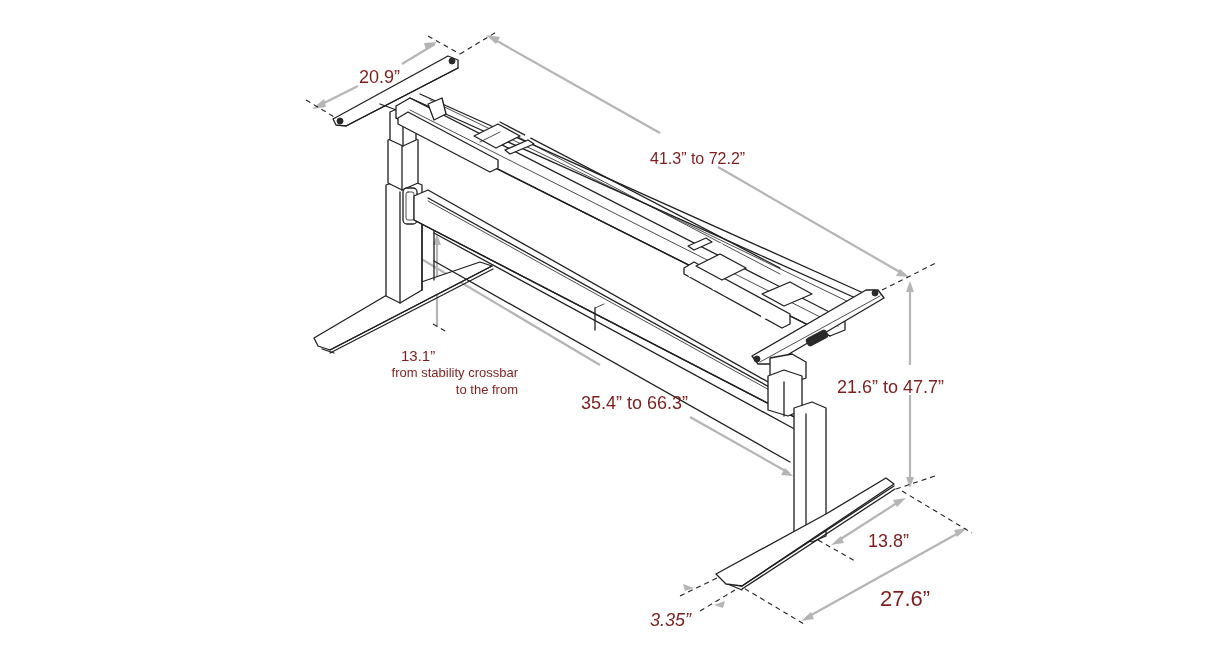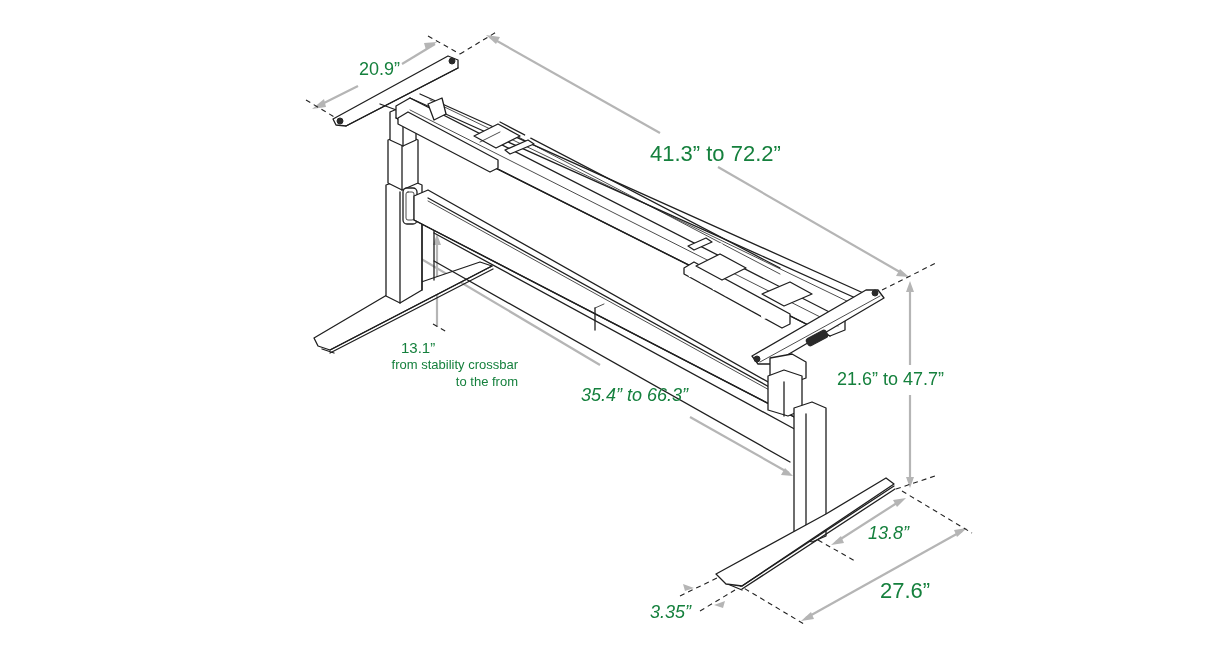--- a/index.html
+++ b/index.html
@@ -30,24 +30,25 @@
   }
   .frame .fill-w { fill: #ffffff; }
   .frame .thin { stroke-width: 0.8; }
   .frame .hole { fill: #ffffff; stroke-width: 0.8; }
   .frame .dark { fill: #2a2a2a; stroke: #2a2a2a; }
   .dim line, .dim path { stroke: #b5b5b5; stroke-width: 2.2; fill: none; }
   .dim .arrow { fill: #b5b5b5; stroke: none; }
   .ext line { stroke: #222; stroke-width: 1.1; stroke-dasharray: 5 4; fill: none; }
   .label {
     position: absolute;
-    color: #15803d;
+    color: #7f1d1d;
     font-size: 17px;
     white-space: nowrap;
     line-height: 1;
+    margin-top: 8px;
   }
   .label.small {
     font-size: 13px;
     text-align: center;
     line-height: 17px;
   }
 </style>
 </head>
 <body>
 
@@ -233,29 +234,29 @@
       <polygon class="fill-w" points="716,574 826,514 886,478 894,484 742,586 726,584"></polygon>
       <line x1="742" y1="586" x2="894" y2="486"></line>
       <line x1="742" y1="589" x2="895" y2="489"></line>
       <line x1="730" y1="585" x2="742" y2="590"></line>
     </g>
   </g>
 </svg>
 
 <div class="label" style="left:359px; top:60px; font-size:18px;">20.9”</div>
 
-<div class="label" style="left:650px; top:143px; font-size:22px;">41.3” to 72.2”</div>
+<div class="label" style="left:650px; top:143px; font-size:16px;">41.3” to 72.2”</div>
 
 <div class="label" style="left:401px; top:340px; font-size:15px;">13.1”</div>
 <div class="label small" style="left:368px; top:356px; width:150px;text-align:right;">
   <div>from stability crossbar</div>
   <div>to the from</div>
 </div>
 
-<div class="label" style="left:581px; top:386px; font-size:18px;font-style:italic;">35.4” to 66.3”</div>
+<div class="label" style="left:581px; top:386px; font-size:18px;">35.4” to 66.3”</div>
 
 <div class="label" style="left:837px; top:370px; font-size:18px;text-align:right;">21.6” to 47.7”</div>
 
-<div class="label" style="left:868px; top:524px; font-size:18px;font-style:italic;">13.8”</div>
+<div class="label" style="left:868px; top:524px; font-size:18px;">13.8”</div>
 
 <div class="label" style="left:880px; top:580px; font-size:22px;">27.6”</div>
 
 <div class="label" style="left:650px; top:603px; font-size:18px;font-style:italic;">3.35”</div>
 
 </body></html>

